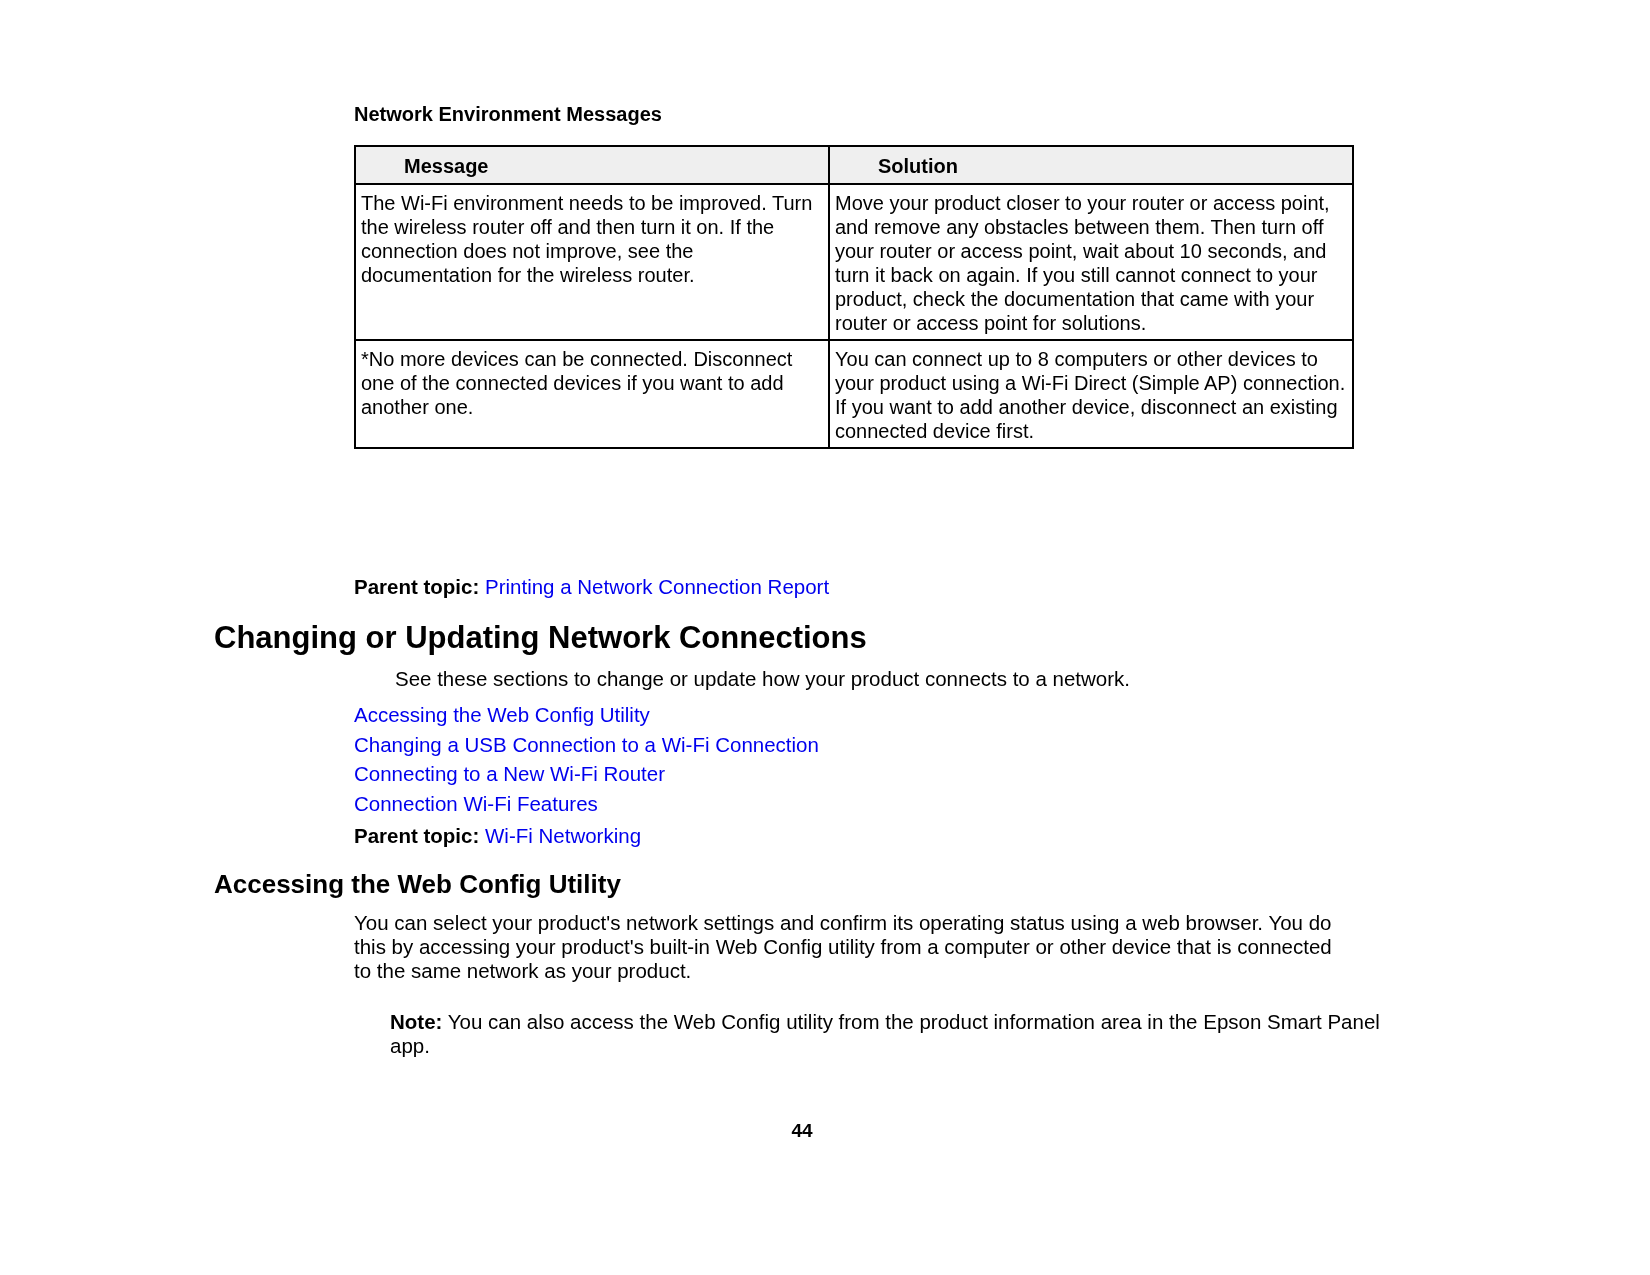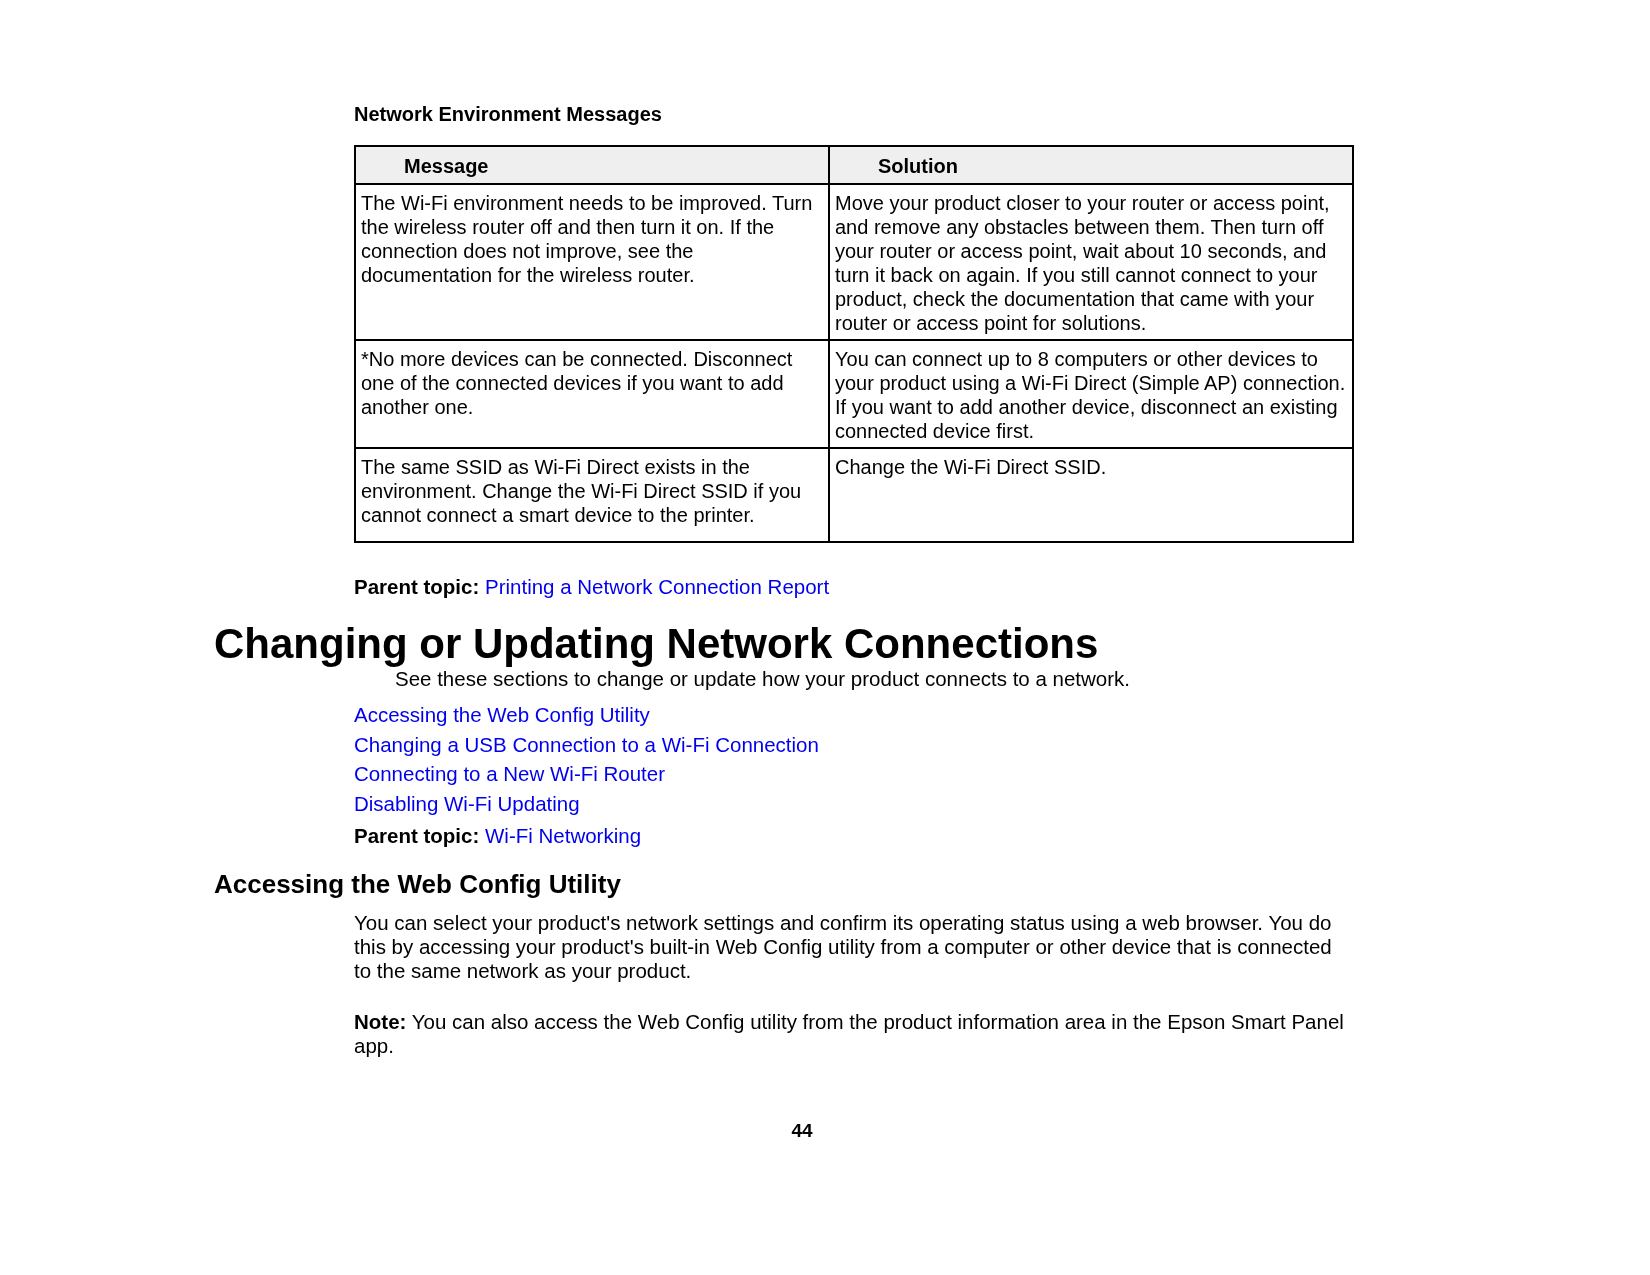--- a/index.html
+++ b/index.html
@@ -18,21 +18,21 @@
     padding: 6px 6px 4px 5px;
   }
   table.msg-table th { background: #efefef; font-weight: bold; padding-top: 7px; padding-bottom: 5px; padding-left: 48px; }
   table.msg-table th.c1, table.msg-table td.c1 { width: 418px; }
   .r1 td { height: 130px; }
   .r2 td { height: 82px; margin-top: 12px; }
   .r3 td { height: 82px; }
   .parent { left: 354px; font-size: 20.5px; }
   .parent b { font-weight: bold; }
   a.link { color: #0000ee; text-decoration: none; cursor: pointer; }
-  .h1 { left: 214px; top: 620px; font-size: 42px; font-weight: bold; }
+  .h1 { left: 214px; top: 620px; font-size: 31px; font-weight: bold; }
   .h2 { left: 214px; top: 869px; font-size: 26px; font-weight: bold; }
   .body-text { left: 354px; font-size: 20.5px; line-height: 24px; width: 1000px; }
   .links { left: 354px; top: 700px; font-size: 20.5px; }
   .links div { height: 29.5px; line-height: 29.5px; }
   .page-num { left: 18px; width: 1568px; text-align: center; top: 1120px; font-size: 19px; font-weight: bold; }
 </style>
 </head>
 <body>
 
 <div class="abs table-title">Network Environment Messages</div>
@@ -44,49 +44,45 @@
     <th>Solution</th>
   </tr>
   <tr class="r1">
     <td class="c1">The Wi-Fi environment needs to be improved. Turn the wireless router off and then turn it on. If the connection does not improve, see the documentation for the wireless router.</td>
     <td>Move your product closer to your router or access point, and remove any obstacles between them. Then turn off your router or access point, wait about 10 seconds, and turn it back on again. If you still cannot connect to your product, check the documentation that came with your router or access point for solutions.</td>
   </tr>
   <tr class="r2">
     <td class="c1">*No more devices can be connected. Disconnect one of the connected devices if you want to add another one.</td>
     <td>You can connect up to 8 computers or other devices to your product using a Wi-Fi Direct (Simple AP) connection. If you want to add another device, disconnect an existing connected device first.</td>
   </tr>
-  <tr class="r3">
-    <td class="c1">The same SSID as Wi-Fi Direct exists in the environment. Change the Wi-Fi Direct SSID if you cannot connect a smart device to the printer.</td>
-    <td>Change the Wi-Fi Direct SSID.</td>
-  </tr>
 </tbody>
   </table>
 
 <div class="abs parent" style="top:575px;text-align:center;">
   <b>Parent topic:</b>
   <a class="link">Printing a Network Connection Report</a>
 </div>
 
 <div class="abs h1">Changing or Updating Network Connections</div>
 
 <div class="abs body-text" style="top:667px;margin-left:41px;">See these sections to change or update how your product connects to a network.</div>
 
 <div class="abs links">
   <div><a class="link">Accessing the Web Config Utility</a></div>
   <div><a class="link">Changing a USB Connection to a Wi-Fi Connection</a></div>
   <div><a class="link">Connecting to a New Wi-Fi Router</a></div>
-  <div><a class="link">Disabling Wi-Fi Updating</a></div>
+  <div><a class="link">Connection Wi-Fi Features</a></div>
 </div>
 
 <div class="abs parent" style="top:824px;">
   <b>Parent topic:</b>
   <a class="link">Wi-Fi Networking</a>
 </div>
 
 <div class="abs h2">Accessing the Web Config Utility</div>
 
 <div class="abs body-text" style="top:911px;">You can select your product's network settings and confirm its operating status using a web browser. You do this by accessing your product's built-in Web Config utility from a computer or other device that is connected to the same network as your product.</div>
 
-<div class="abs body-text" style="top:1010px;">
+<div class="abs body-text" style="top:1010px;margin-left:36px;">
   <b>Note:</b><span> You can also access the Web Config utility from the product information area in the Epson Smart Panel app.</span>
 </div>
 
 <div class="abs page-num">44</div>
 
 </body></html>

